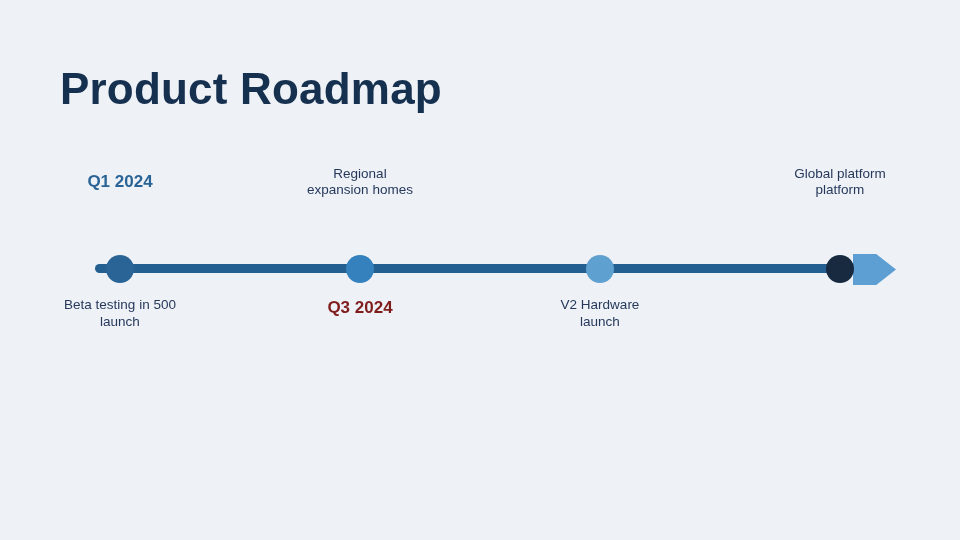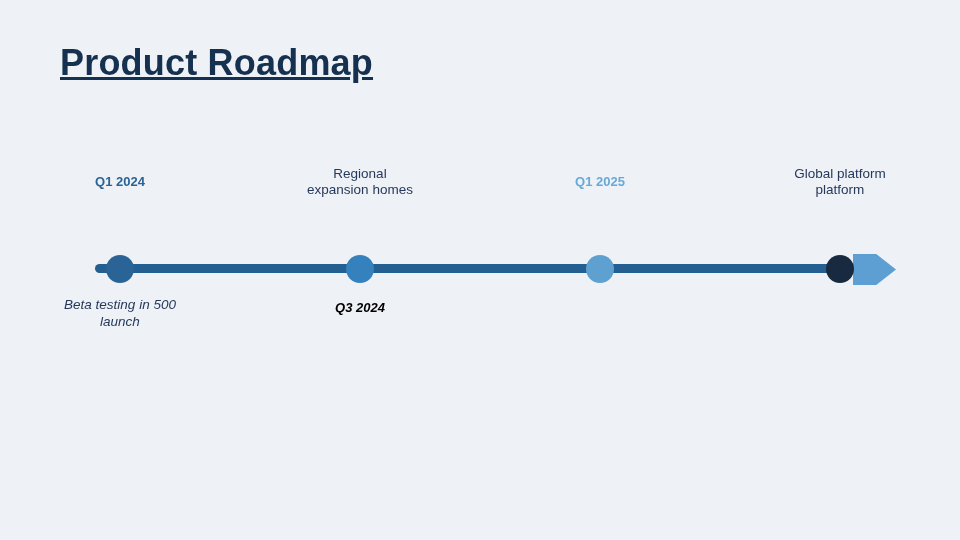--- a/index.html
+++ b/index.html
@@ -7,27 +7,26 @@
   .slide {
     position: relative;
     width: 960px;
     height: 540px;
     overflow: hidden;
     font-family: "Liberation Sans", sans-serif;
   }
   .title {
     position: absolute;
     left: 60px;
-    top: 45px;
+    top: 67px;
     margin: 0;
-    font-size: 36px;
+    font-size: 44px;
     font-weight: 700;
     letter-spacing: 0.2px;
     line-height: 1;
-    text-decoration: underline;
   }
   .timeline-line {
     position: absolute;
     left: 95px;
     top: 264px;
     width: 759px;
     height: 9px;
     border-radius: 5px 0 0 5px;
   }
   .timeline-arrow {
@@ -47,31 +46,31 @@
   .slot {
     position: absolute;
     left: 0;
     width: 200px;
     height: 44px;
     display: flex;
     flex-direction: column;
     align-items: center;
   }
   .slot.upper { top: 0; justify-content: center; }
-  .slot.lower { top: 137px; justify-content: flex-start; font-style: italic; }
+  .slot.lower { top: 137px; justify-content: flex-start; }
   .dot {
     position: absolute;
     left: 86px;
     top: 95px;
     width: 28px;
     height: 28px;
     border-radius: 50%;
   }
   .quarter {
-    font-size: 13px;
+    font-size: 17px;
     font-weight: 700;
     line-height: 22px;
     white-space: nowrap;
   }
   .desc {
     font-size: 13.5px;
     line-height: 16.5px;
     text-align: center;
   }
   .desc span { display: block; }
@@ -104,29 +103,32 @@
 
     <div class="milestone" style="left:260px">
       <div class="slot upper">
         <div class="desc" style="color: rgb(38, 57, 91);">
           <span>Regional</span>
           <span>expansion homes</span>
         </div>
       </div>
       <div class="dot" style="background-color: rgb(52, 129, 189);"></div>
       <div class="slot lower">
-        <div class="quarter" style="color: #000000;">Q3 2024</div>
+        <div class="quarter" style="color: #7f1d1d;">Q3 2024</div>
       </div>
     </div>
 
     <div class="milestone" style="left:500px">
-      <div class="slot upper">
-        <div class="quarter" style="color: rgb(104, 169, 216);">Q1 2025</div>
+      <div class="dot" style="background-color: rgb(94, 160, 208);"></div>
+      <div class="slot lower">
+        <div class="desc" style="color: rgb(38, 57, 91);">
+          <span>V2 Hardware</span>
+          <span>launch</span>
+        </div>
       </div>
-      <div class="dot" style="background-color: rgb(94, 160, 208);"></div>
     </div>
 
     <div class="milestone" style="left:740px">
       <div class="slot upper">
         <div class="desc" style="color: rgb(38, 57, 91);">
           <span>Global platform</span>
           <span>platform</span>
         </div>
       </div>
       <div class="dot" style="background-color: rgb(23, 42, 64);"></div>

